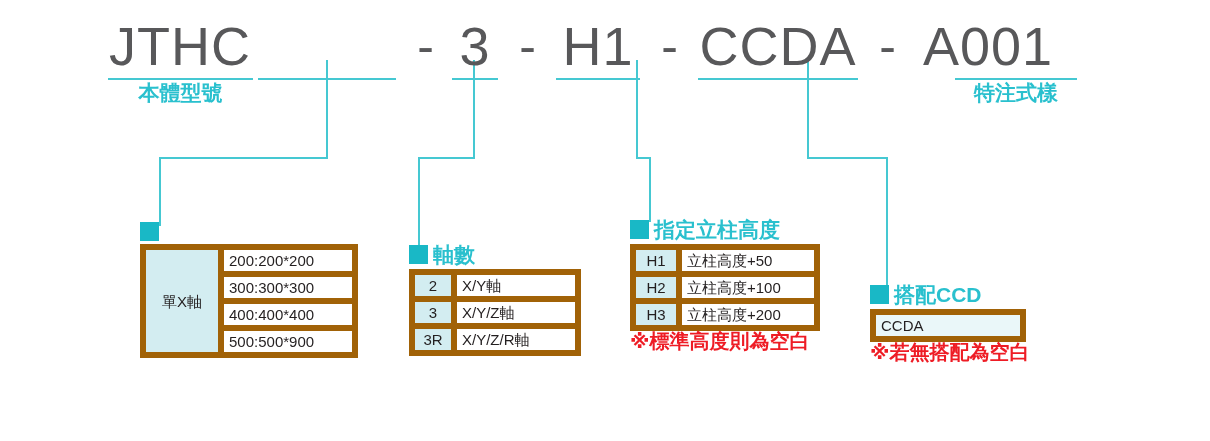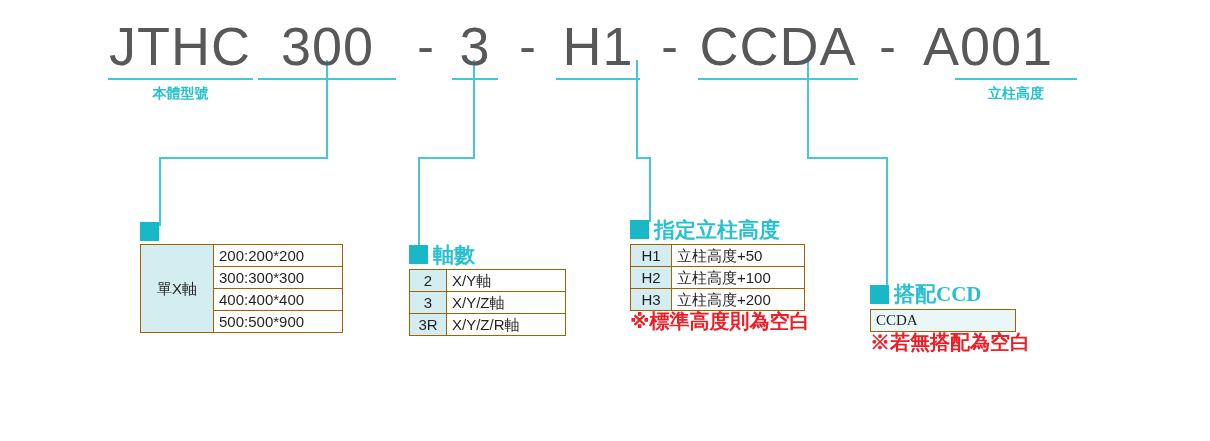--- a/index.html
+++ b/index.html
@@ -22,21 +22,21 @@
     font-size:54px;line-height:60px;
     letter-spacing:1px;
     white-space:nowrap;
     text-align:center;
   }
   .seg.dash{color:#58585a;font-size:50px;}
   .rule{position:absolute;height:2px;background:#45c8d2;}
   .sublabel{
     position:absolute;
     color:#29c0ce;
-    font-size:14px;line-height:22px;
+    font-size:21px;line-height:22px;
     font-weight:bold;
     white-space:nowrap;
     text-align:center;
   }
 
   
   .group{position:absolute;}
   .ghead{
     display:flex;align-items:center;
     white-space:nowrap;
@@ -55,21 +55,21 @@
     font-weight:bold;
   }
 
   table.spec{
     border-collapse:collapse;
     font-size:15px;
     color:#231f20;
     background:#ffffff;
   }
   table.spec td{
-    border:1px solid #a16207;
+    border:6px solid #a16207;
     padding:1px 5px;
     line-height:19px;
     white-space:nowrap;
     vertical-align:middle;
   }
   td.key{
     background:#d3edf1;
     text-align:center;
     font-size:15px;
   }
@@ -89,21 +89,21 @@
   #g-range td.val{width:118px;}
 
   #g-axis{left:400px;top:243px;padding-left:9px;}
   #g-axis td.key{width:26px;}
   #g-axis td.val{width:108px;}
 
   #g-height{left:630px;top:218px;}
   #g-height td.key{width:30px;}
   #g-height td.val{width:122px;}
 
-  #g-ccd{left:870px;top:283px;font-family:Liberation Serif, serif;}
+  #g-ccd{left:870px;top:283px;}
   #g-ccd td.val{width:134px;background:#eaf7f9;}
 </style>
 </head>
 <body>
 
 <div id="stage">
 
   <svg id="wires" viewBox="0 0 1210 441" width="1210" height="441">
     <g fill="none" stroke="#45c8d2" stroke-width="2">
 
@@ -116,21 +116,20 @@
       <path d="M 808,60 L 808,158 L 887,158 L 887,287"></path>
     </g>
   </svg>
 
   <div class="hdr">
 
     <div class="seg" style="left:105px;width:150px;">JTHC</div>
     <div class="rule" style="left:108px;top:62px;width:145px;"></div>
     <div class="sublabel" style="left:108px;top:66px;width:145px;">本體型號</div>
 
-    <div class="seg" style="left:255px;width:145px;">300</div>
     <div class="rule" style="left:258px;top:62px;width:138px;"></div>
 
     <div class="seg dash" style="left:398px;width:56px;">-</div>
 
     <div class="seg" style="left:448px;width:54px;">3</div>
     <div class="rule" style="left:452px;top:62px;width:46px;"></div>
 
     <div class="seg dash" style="left:500px;width:56px;">-</div>
 
     <div class="seg" style="left:552px;width:92px;">H1</div>
@@ -138,21 +137,21 @@
 
     <div class="seg dash" style="left:642px;width:56px;">-</div>
 
     <div class="seg" style="left:694px;width:168px;">CCDA</div>
     <div class="rule" style="left:698px;top:62px;width:160px;"></div>
 
     <div class="seg dash" style="left:860px;width:56px;">-</div>
 
     <div class="seg" style="left:912px;width:152px;text-align:center;">A001</div>
     <div class="rule" style="left:955px;top:62px;width:122px;"></div>
-    <div class="sublabel" style="left:955px;top:66px;width:122px;">立柱高度</div>
+    <div class="sublabel" style="left:955px;top:66px;width:122px;">特注式樣</div>
   </div>
 
   <div class="group" id="g-range">
     <div class="ghead">
       <span class="bullet"></span>
     </div>
     <table class="spec">
       <tbody>
           <tr>
         <td class="key" rowspan="4">單X軸</td>

